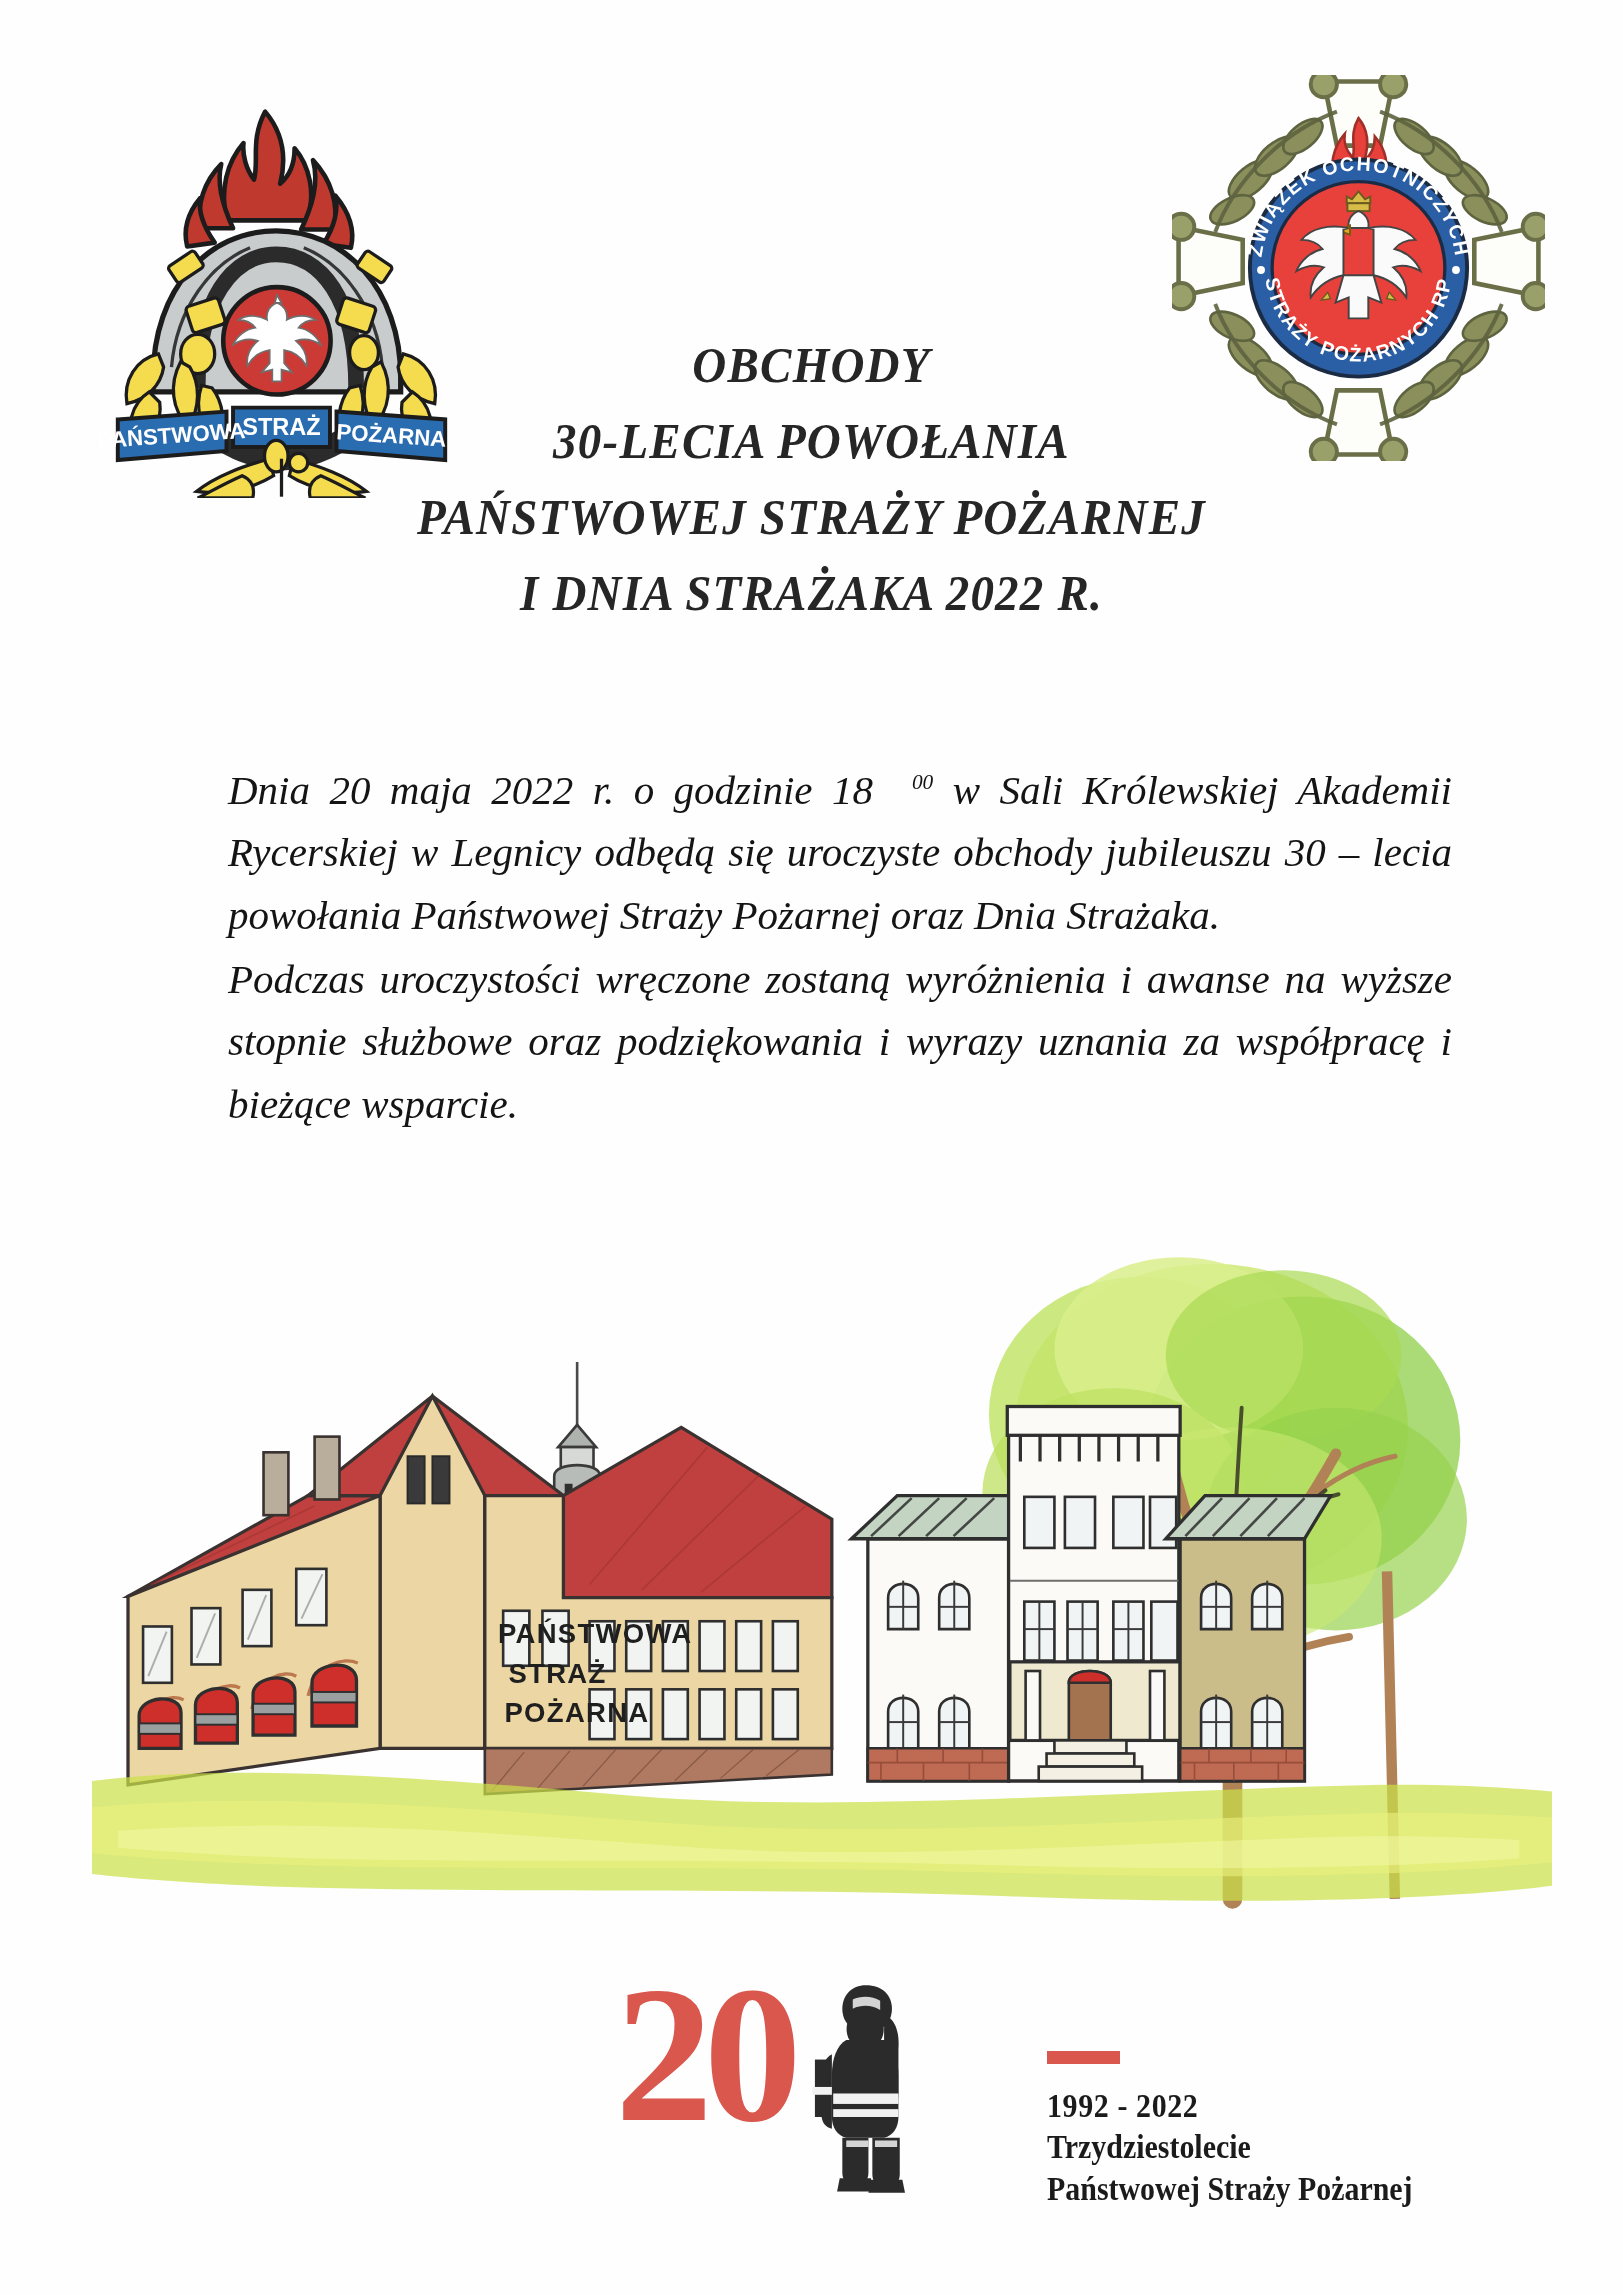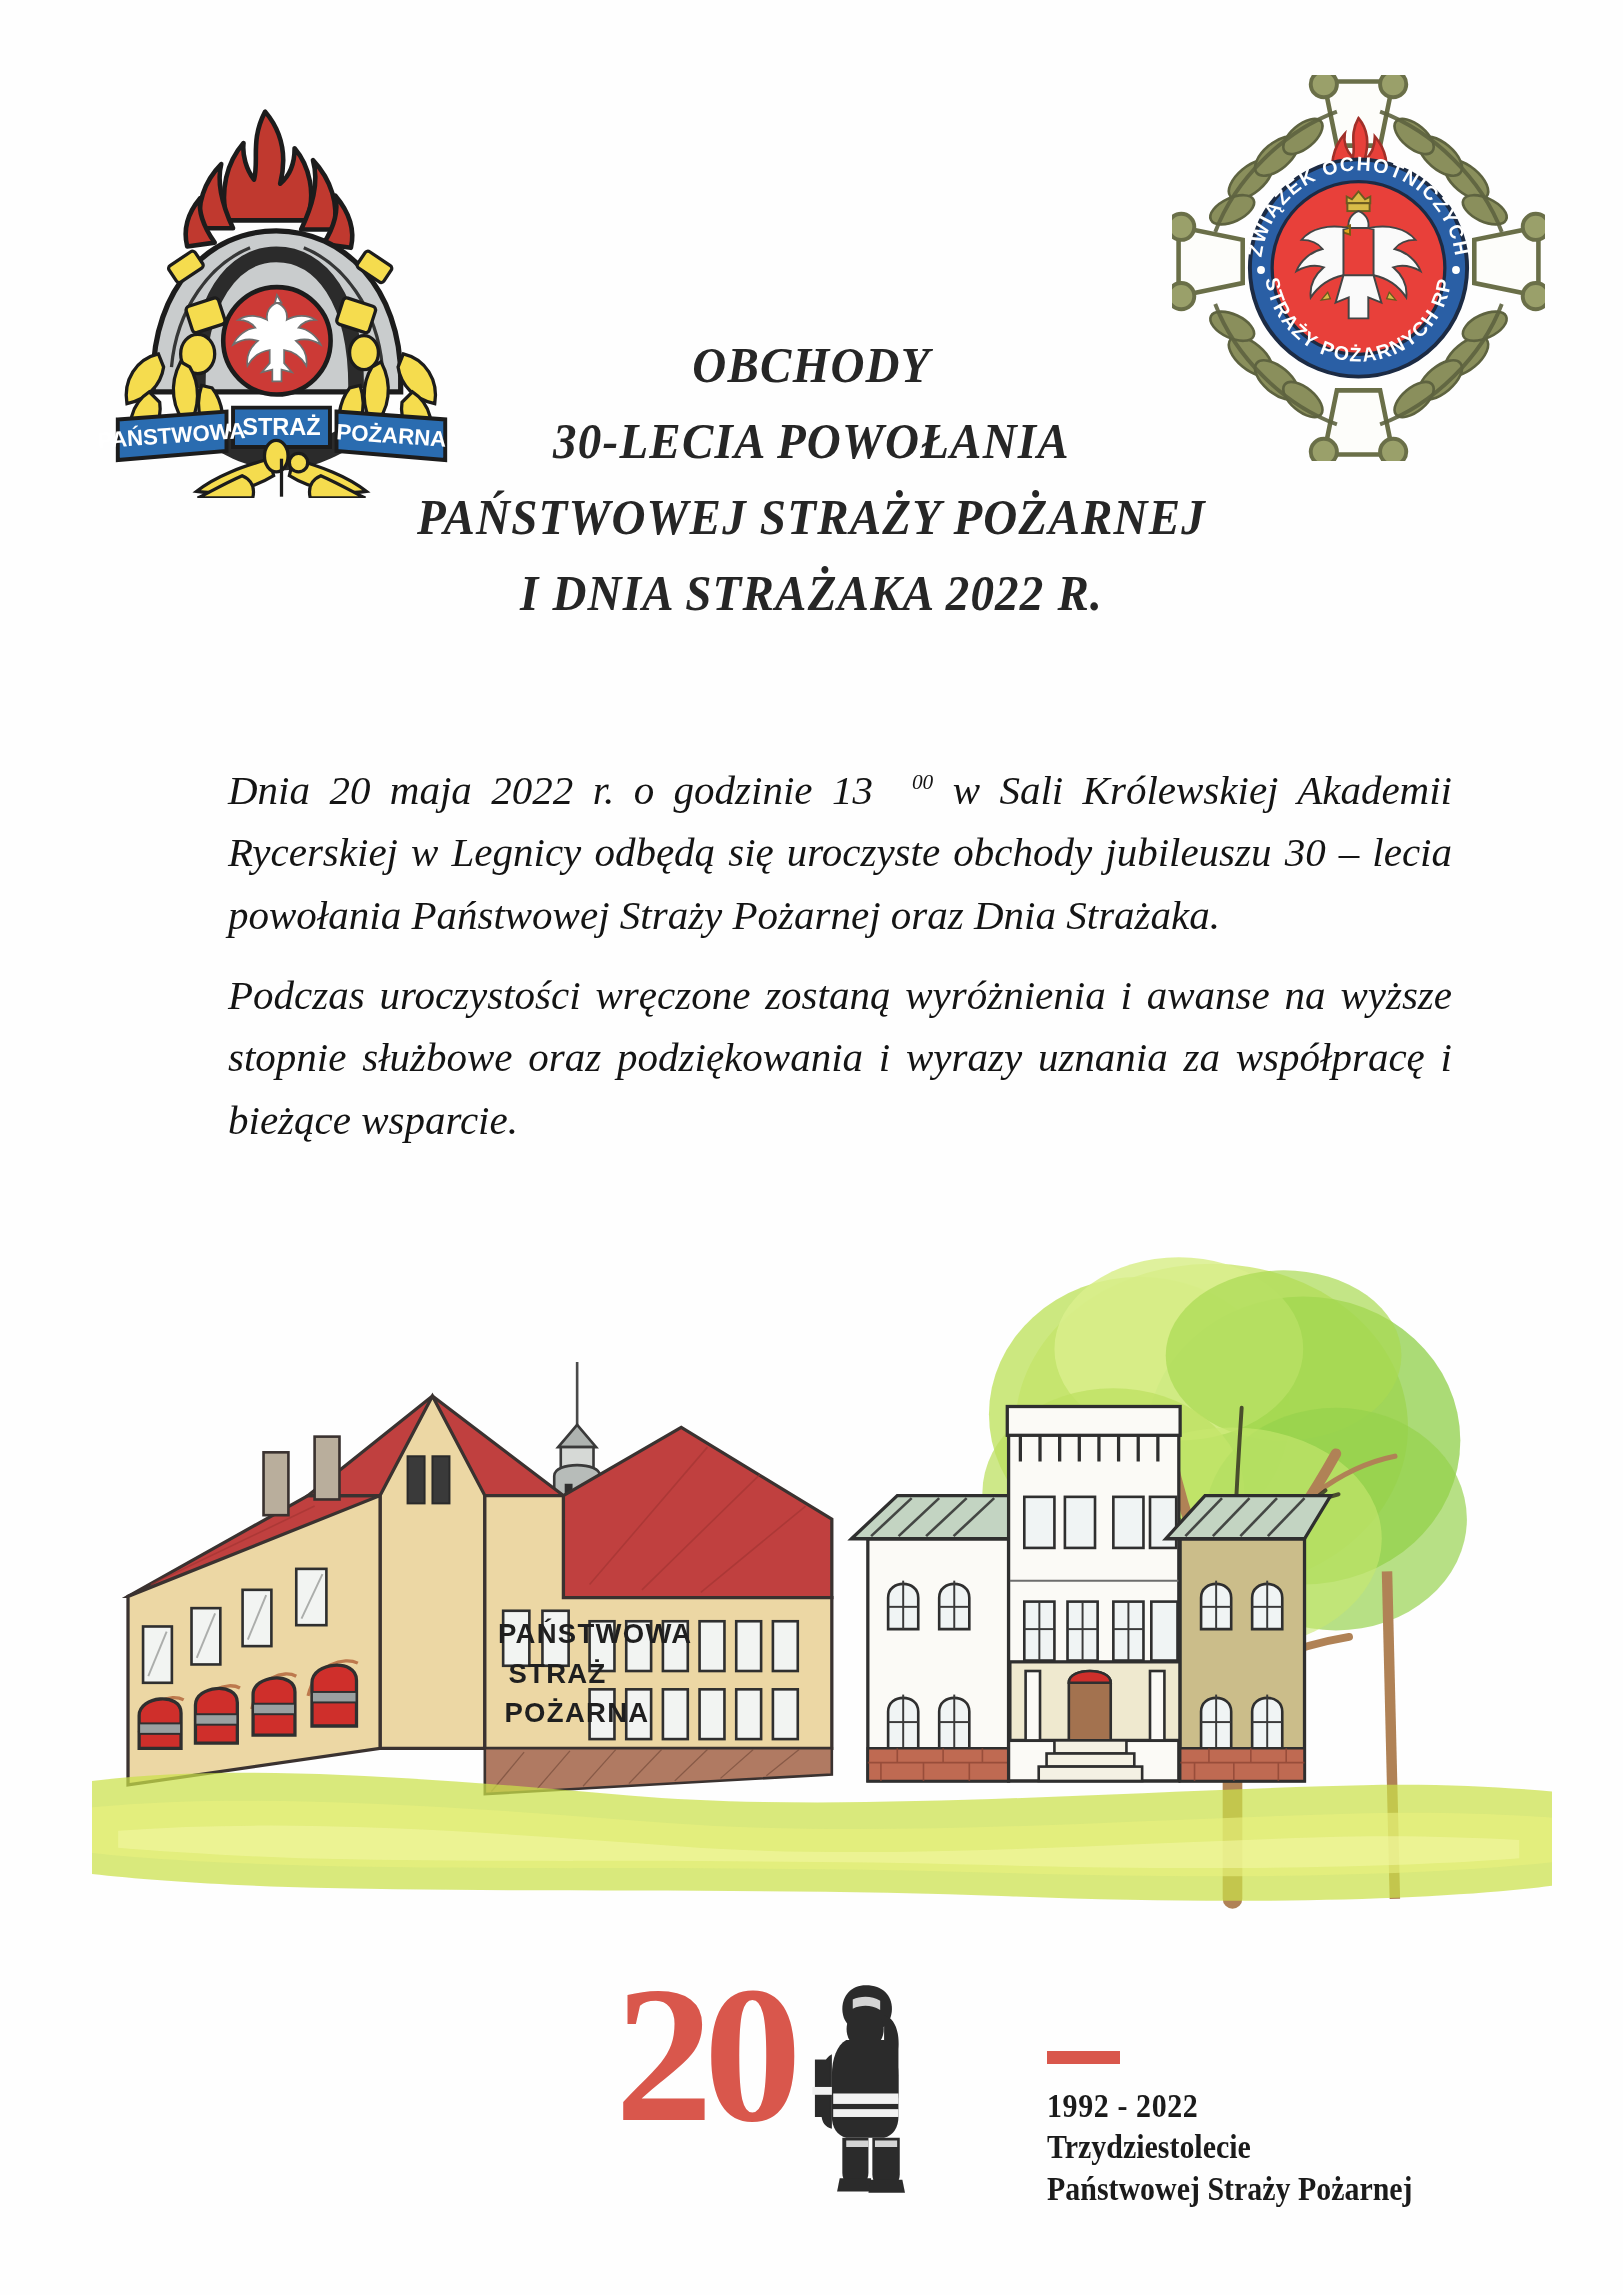--- a/index.html
+++ b/index.html
@@ -67,21 +67,21 @@
   }
   .body-para {
     font-family: "Liberation Serif", "DejaVu Serif", serif;
     font-style: italic;
     font-size: 41px;
     line-height: 1.52;
     text-align: justify;
     color: #141414;
     margin: 0;
   }
-  .body-para.p2 { margin-top: 18px; }
+  .body-para.p2 { margin-top: 2px; }
   .body-para sup {
     font-size: 0.52em;
     vertical-align: super;
     line-height: 0;
     margin-left: 39px;
   }
 
   
   .illustration {
     position: absolute;
@@ -319,21 +319,21 @@
   </div>
 
   <div class="title-block">
     <div class="title-line">OBCHODY</div>
     <div class="title-line">30-LECIA POWOŁANIA</div>
     <div class="title-line">PAŃSTWOWEJ STRAŻY POŻARNEJ</div>
     <div class="title-line">I DNIA STRAŻAKA 2022 R.</div>
   </div>
 
   <div class="body-block">
-    <p class="body-para p1"><span>Dnia 20 maja 2022 r. o godzinie 13</span><sup>00</sup><span> w Sali Królewskiej Akademii Rycerskiej w Legnicy odbędą się uroczyste obchody jubileuszu 30 – lecia powołania Państwowej Straży Pożarnej oraz Dnia Strażaka.</span></p>
+    <p class="body-para p1"><span>Dnia 20 maja 2022 r. o godzinie 18</span><sup>00</sup><span> w Sali Królewskiej Akademii Rycerskiej w Legnicy odbędą się uroczyste obchody jubileuszu 30 – lecia powołania Państwowej Straży Pożarnej oraz Dnia Strażaka.</span></p>
     <p class="body-para p2">Podczas uroczystości wręczone zostaną wyróżnienia i awanse na wyższe stopnie służbowe oraz podziękowania i wyrazy uznania za współpracę i bieżące wsparcie.</p>
   </div>
 
   <div class="illustration">
     <svg viewBox="0 0 2230 1150" width="1460" height="753">
 
       <g>
 
         <g>
           <ellipse cx="1710" cy="300" rx="300" ry="250" fill="#cfe87a" opacity="0.88"></ellipse>

